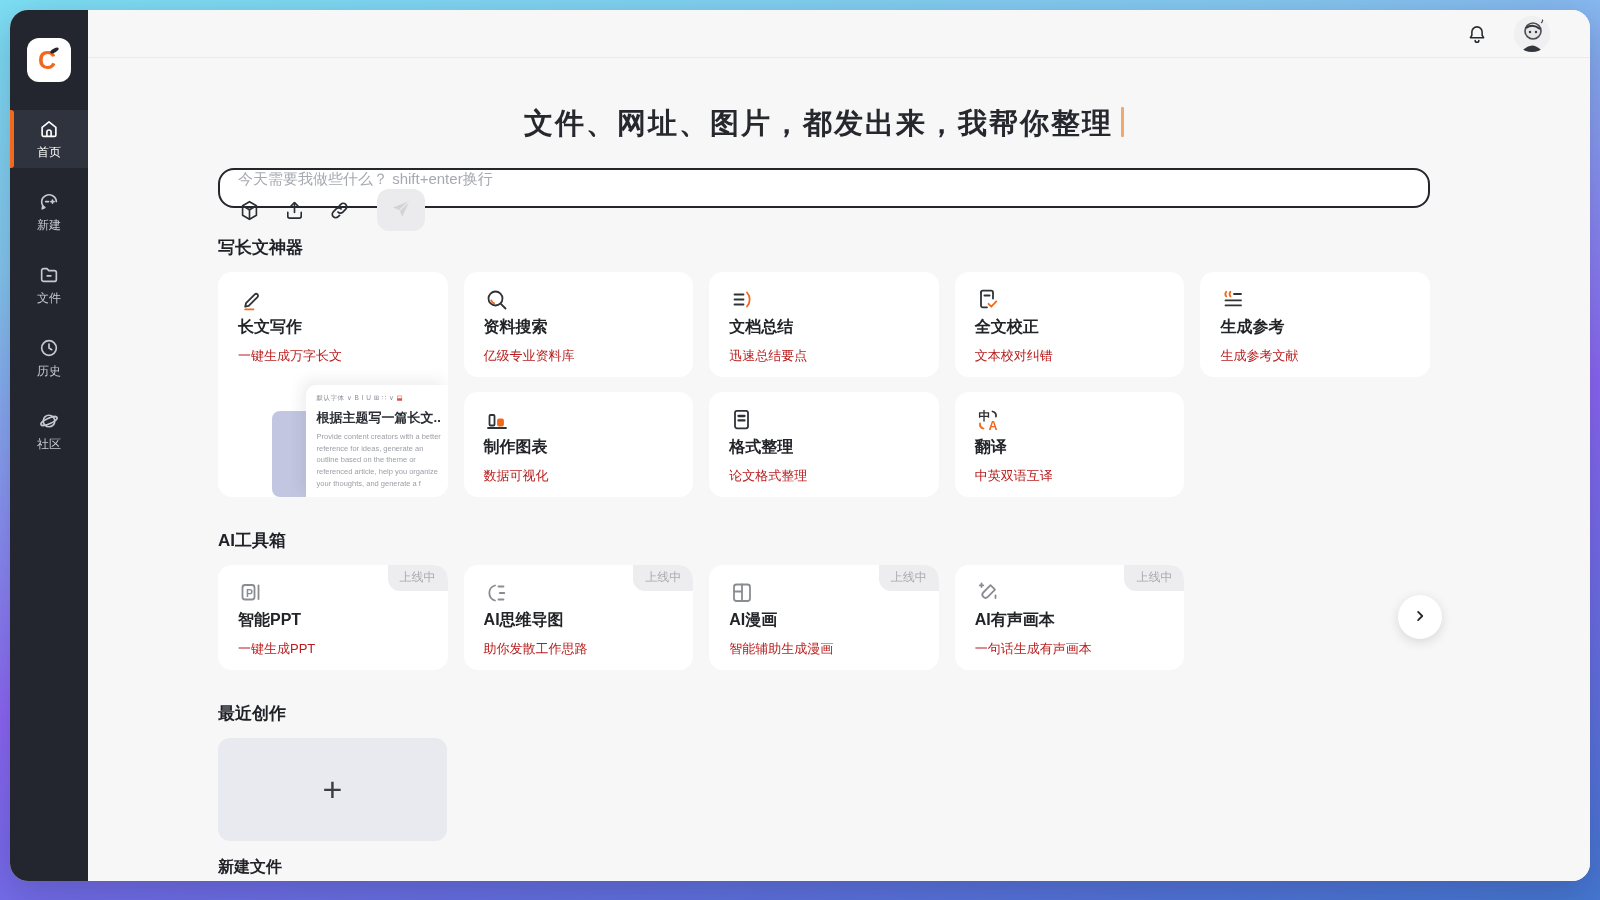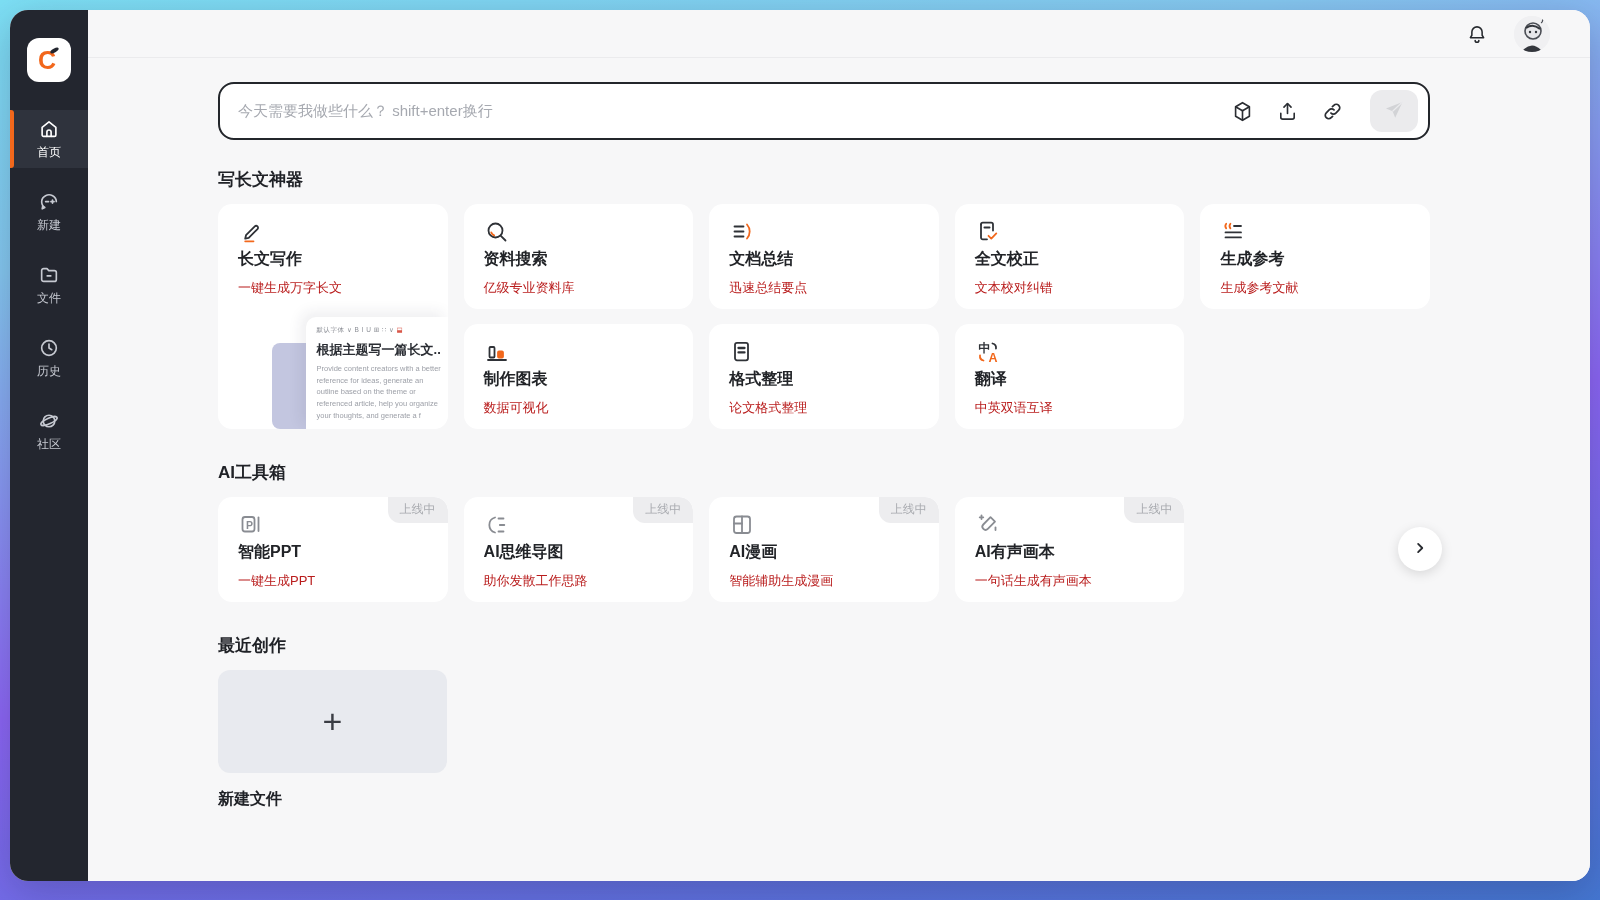--- a/index.html
+++ b/index.html
@@ -33,22 +33,22 @@
   .avatar { width:36px; height:36px; border-radius:50%; background:#eff0f2; overflow:hidden; cursor:pointer;
     display:flex; align-items:center; justify-content:center; }
 
   .content { height:823px; overflow:hidden; padding:0 160px 0 130px; }
 
   h1.hero { margin-top:46px; text-align:center; font-size:29px; font-weight:700; color:#26282e;
     letter-spacing:2px; }
   .cursor { display:inline-block; width:3px; height:30px; background:#f2a76b; margin-left:8px;
     vertical-align:-4px; border-radius:1px; }
 
-  .composer { margin-top:24px; height:58px; background:#fff; border:2px solid #23262b;
-    border-radius:16px; display:flex; align-items:center; padding:0 10px 0 18px; cursor:text; }
+  .composer { margin-top:24px; height:40px; background:#fff; border:2px solid #23262b;
+    border-radius:16px; display:flex; align-items:flex-start; padding:0 10px 0 18px; cursor:text;flex-direction:column; }
   .composer .ph { flex:1; font-size:15px; color:#a6a9b0; }
   .cicons { display:flex; align-items:center; gap:22px; color:#2b2e33; }
   .cicons .icon { display:flex; cursor:pointer; }
   .send-btn { width:48px; height:42px; border:none; background:#ebebed; border-radius:12px;
     display:flex; align-items:center; justify-content:center; margin-left:4px; cursor:pointer; }
 
   h2.sec { font-size:17px; font-weight:700; color:#202227; }
   .sec-long h2 { margin-top:28px; }
   .sec-ai h2, .sec-recent h2 { margin-top:32px; }
 
@@ -169,20 +169,23 @@
           <circle cx="22" cy="16" r="1.2" fill="#33363c"></circle>
           <path d="M9 34 q9 -9 18 0 l1 2 H8 Z" fill="#33363c"></path>
           <path d="M27 7 q2 -1 1.5 -3" fill="none" stroke="#4a4d54" stroke-width="1.2"></path>
           <circle cx="29" cy="3.5" r="0.9" fill="#4a4d54"></circle>
         </svg>
       </span>
     </header>
 
     <div class="content">
 
+      <h1 class="hero">
+        <span>文件、网址、图片，都发出来，我帮你整理</span><span class="cursor"></span>
+      </h1>
 
       <div class="composer">
         <span class="ph">今天需要我做些什么？ shift+enter换行</span>
         <div class="cicons">
           <span class="icon">
             <svg width="23" height="23" viewBox="0 0 24 24" fill="none" stroke="currentColor" stroke-width="1.7" stroke-linejoin="round">
               <path d="M12 2.8 19.2 7v10L12 21.2 4.8 17V7Z"></path>
                 <path d="M4.8 7 12 11.2 19.2 7"></path>
                 <path d="M12 11.2V21"></path>
             </svg>

